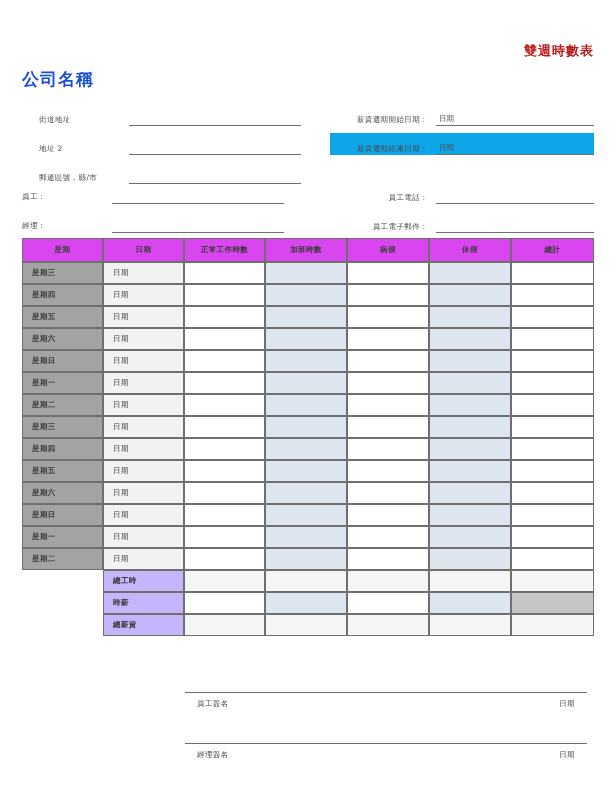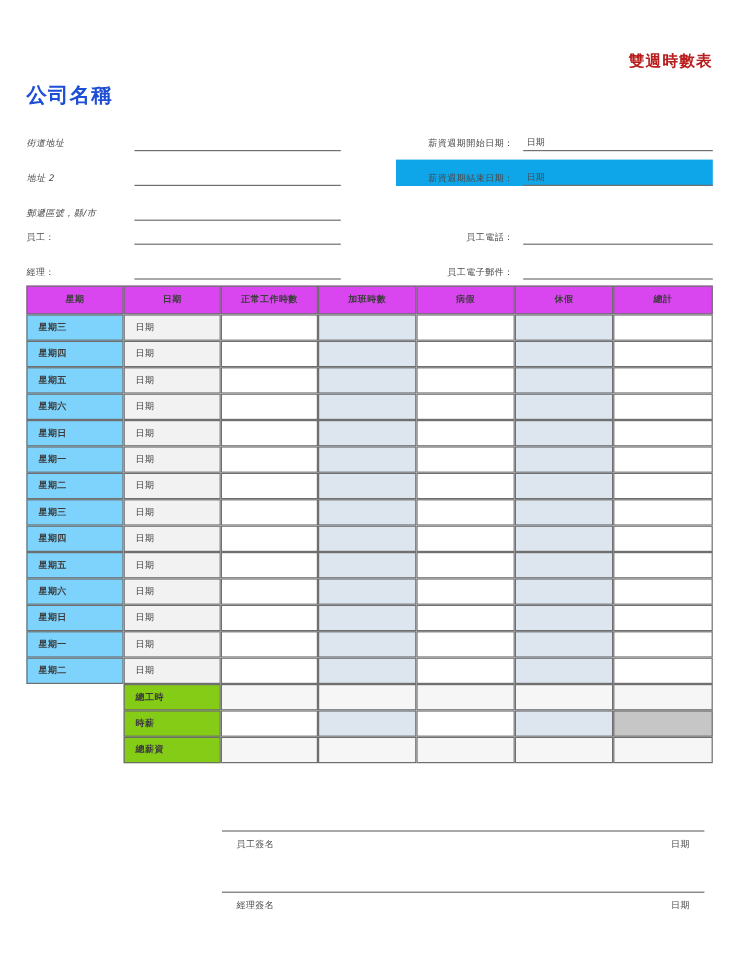--- a/index.html
+++ b/index.html
@@ -62,24 +62,23 @@
     font-size: 7.5px;
     color: #4a4a4a;
     line-height: 11px;
     padding-left: 3px;
     padding-bottom: 1px;
   }
 
   
   .info-left {
     position: absolute;
-    left: 22px;
+    left: 39px;
     top: 0;
     width: 262px;
-    font-style: italic;
   }
   .info-left .field-label { width: 90px; }
 
   
   .info-right {
     position: absolute;
     left: 330px;
     top: 0;
     width: 264px;
   }
@@ -92,20 +91,21 @@
     align-items: flex-end;
   }
   .shaded-row { background: #0ea5e9; }
 
   
   .info-left2 {
     position: absolute;
     left: 22px;
     top: 78px;
     width: 262px;
+    font-family: Liberation Mono, monospace;
   }
   .info-left2 .field-label { width: 90px; }
   .info-right2 {
     position: absolute;
     left: 330px;
     top: 78px;
     width: 264px;
   }
   .info-right2 .field-label { width: 98px; text-align: right; padding-right: 8px; }
 
@@ -131,27 +131,27 @@
     background: #ffffff;
     box-sizing: border-box;
   }
   .grid th {
     background: #d946ef;
     text-align: center;
     font-weight: 700;
     height: 24px;
     border: 1px solid #6f6f6f;
   }
-  td.daycell { background: #7dd3fc; font-weight: 700; }
+  td.daycell { background: #a3a3a3; font-weight: 700; }
   td.datecell { background: #f2f2f2; }
   td.tint { background: #dde6ef; }
   td.faint { background: #f6f6f6; }
   td.blocked { background: #c6c6c6; }
   td.blank-corner { border: none; background: transparent; }
-  td.sumlabel { background: #84cc16; font-weight: 700; }
+  td.sumlabel { background: #c4b5fd; font-weight: 700; }
 
   
   .sign-zone { position: absolute; left: 185px; top: 692px; width: 402px; }
   .sign-line { border-top: 1.6px solid #6f6f6f; }
   .sign-row {
     display: flex;
     justify-content: space-between;
     padding: 6px 12px 0 12px;
     font-size: 7.5px;
     color: #4a4a4a;

